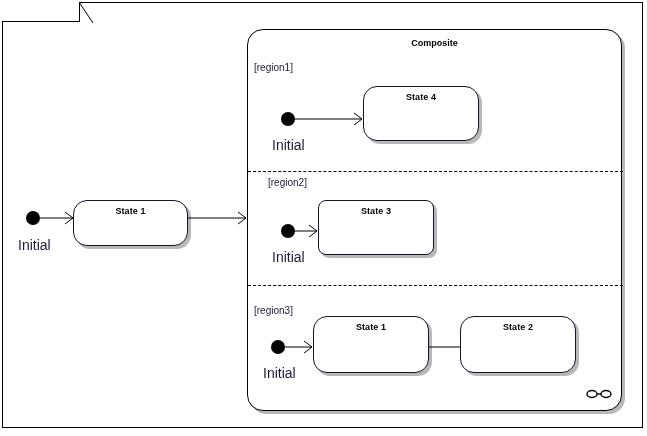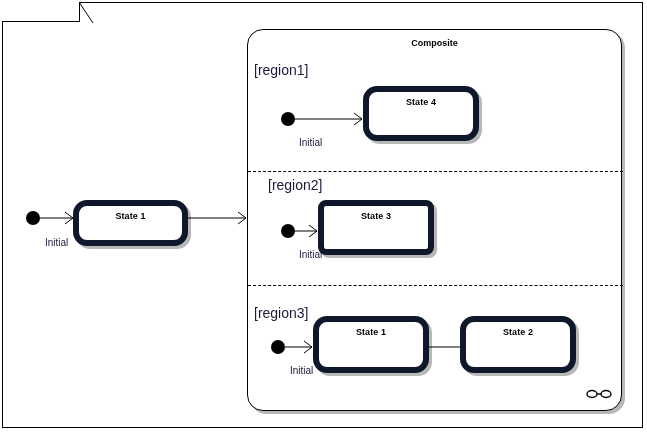--- a/index.html
+++ b/index.html
@@ -63,21 +63,21 @@
     font-weight: bold;
     color: #000000;
     white-space: nowrap;
     letter-spacing: 0.2px;
   }
 
   
   .state {
     position: absolute;
     box-sizing: border-box;
-    border: 6px solid #0f172a;
+    border: 1px solid #0f172a;
     border-radius: 14px;
     background: #ffffff;
     box-shadow: 3px 3px 0 0 rgba(160,160,160,0.75);
   }
   .state-title {
     position: absolute;
     left: 0;
     right: 0;
     top: 5px;
     text-align: center;
@@ -108,39 +108,38 @@
   }
 
   
   .region-sep {
     position: absolute;
     height: 0;
     border-top: 1px dashed #000000;
   }
   .region-label {
     position: absolute;
-    font-size: 14px;
+    font-size: 10px;
     color: #1a1a3a;
     white-space: nowrap;
   }
 
   
   .initial-node {
     position: absolute;
     width: 14px;
     height: 14px;
     border-radius: 50%;
     background: #000000;
   }
   .initial-label {
     position: absolute;
-    font-size: 10px;
+    font-size: 14px;
     color: #1a1a3a;
     white-space: nowrap;
-    margin-left: 27px;
   }
 
   
   .transition {
     position: absolute;
     overflow: visible;
   }
   .transition svg { display: block; overflow: visible; }
 
   

